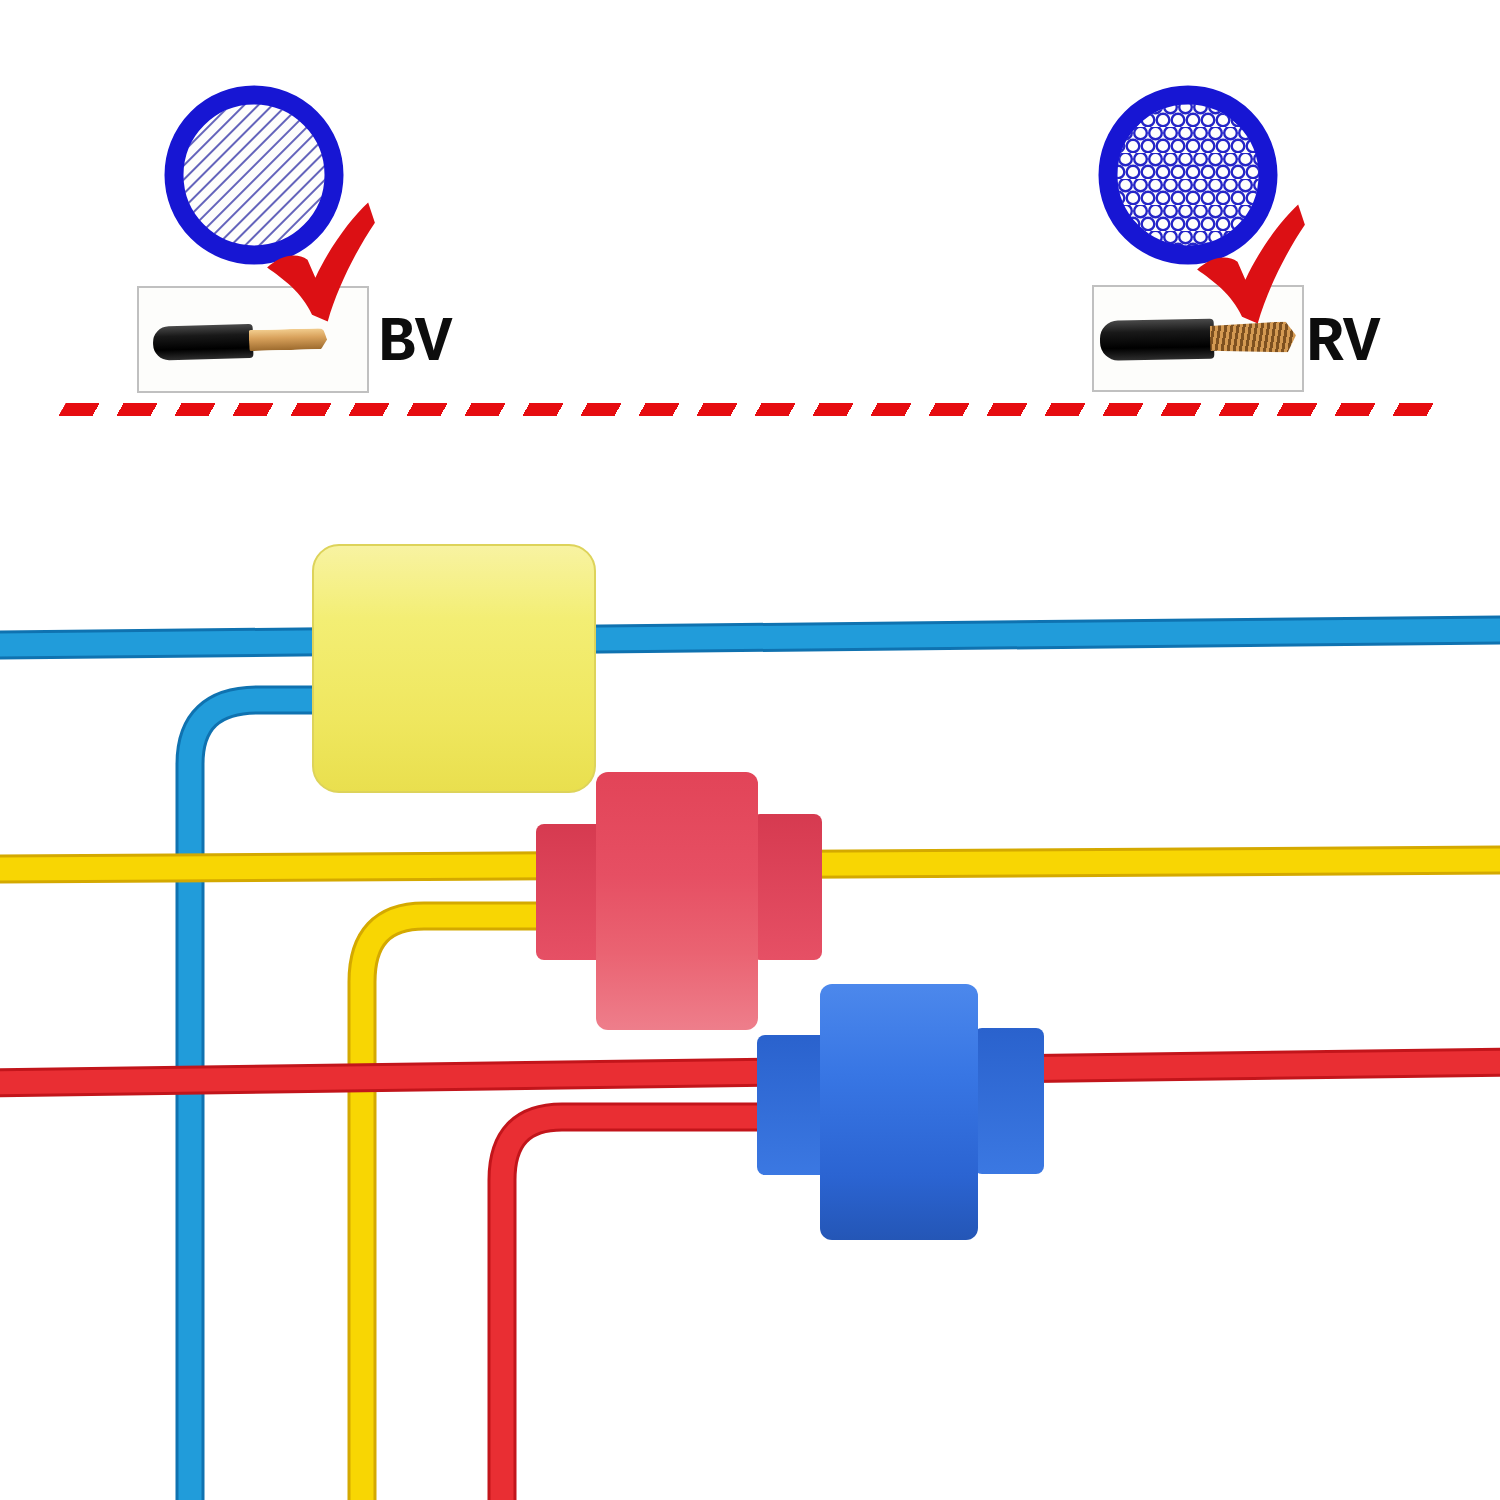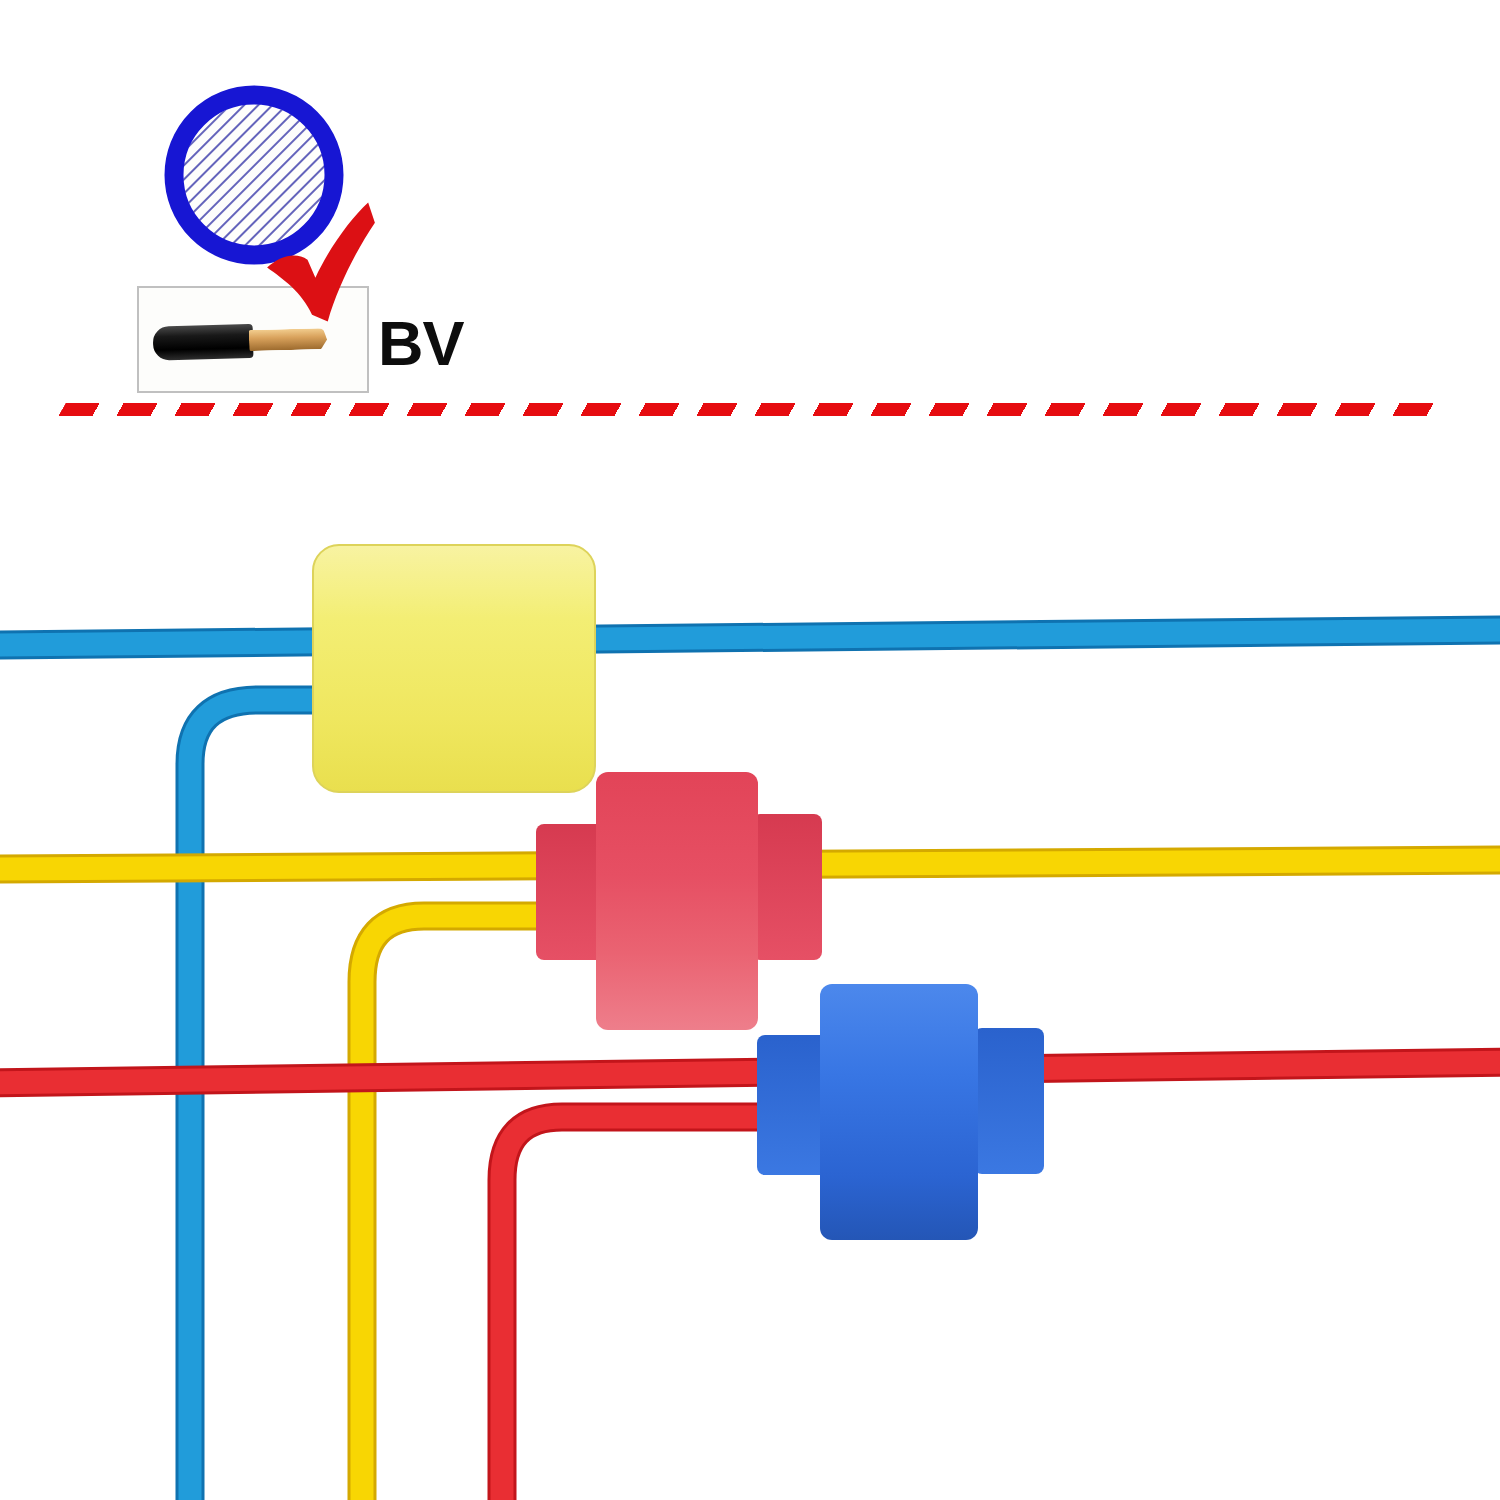--- a/index.html
+++ b/index.html
@@ -1,17 +1,17 @@
 <!DOCTYPE html>
 <html><head>
 <meta charset="utf-8">
 <style>
   html,body{margin:0;padding:0;background:#fff;}
   .canvas{position:relative;width:1500px;height:1500px;background:#ffffff;overflow:hidden;
-          font-family:Liberation Sans, sans-serif;}
+          font-family:Liberation Mono, monospace;}
   .abs{position:absolute;}
   .type-group{position:absolute;width:430px;height:345px;}
   .type-label{position:absolute;font-weight:700;font-size:63px;letter-spacing:-1px;
               color:#0d0d0d;line-height:1;}
   .wire-box{position:absolute;background:#fdfdfb;border:2px solid #c0c0c0;}
   .wire-wrap{position:absolute;inset:0;}
   .wire-black{position:absolute;background:linear-gradient(180deg,#4a4a4a 0%,#191919 30%,#000 70%,#2e2e2e 100%);}
   .wire-copper{position:absolute;}
   .copper-solid{background:linear-gradient(180deg,#f2cd8e 0%,#d9a25c 40%,#9c6a2d 100%);
                 border-radius:2px 9px 9px 2px;
@@ -66,20 +66,37 @@
         <div class="wire-copper copper-solid" style="left:110px;top:42px;width:78px;height:21px;"></div>
       </div>
     </div>
     <svg class="abs" style="left:202px;top:138px;" width="118" height="128" viewBox="0 0 104 114">
       <use href="#sym-check"></use>
     </svg>
     <div class="type-label" style="left:318px;top:252px;">BV</div>
   </section>
 
 
+  <section class="type-group" style="left:1060px;top:60px;">
+    <svg class="abs" style="left:28px;top:15px;" width="200" height="200" viewBox="0 0 200 200">
+      <circle cx="100" cy="100" r="71" fill="#fefefc"></circle>
+      <circle cx="100" cy="100" r="71" fill="url(#p-strand-small)"></circle>
+      <circle cx="100" cy="100" r="80" fill="none" stroke="#1716d3" stroke-width="19"></circle>
+    </svg>
+    <div class="wire-box" style="left:32px;top:225px;width:208px;height:103px;">
+      <div class="wire-wrap" style="transform:rotate(-1deg);">
+        <div class="wire-black" style="left:6px;top:32px;width:114px;height:40px;border-radius:18px 4px 4px 18px;"></div>
+        <div class="wire-copper copper-strand-fine" style="left:116px;top:36px;width:86px;height:31px;"></div>
+      </div>
+    </div>
+    <svg class="abs" style="left:132px;top:140px;" width="118" height="128" viewBox="0 0 104 114">
+      <use href="#sym-check"></use>
+    </svg>
+    <div class="type-label" style="left:246px;top:252px;">RV</div>
+  </section>
 
   <div class="divider"></div>
 
   <svg class="abs" style="left:0;top:0;" width="1500" height="1500" viewBox="0 0 1500 1500">
     <defs>
       <linearGradient id="g-yellow-conn" x1="0" y1="0" x2="0" y2="1">
         <stop offset="0%" stop-color="#f8f3a2"></stop>
           <stop offset="30%" stop-color="#f3ee74"></stop>
         <stop offset="70%" stop-color="#efe75f"></stop>
           <stop offset="100%" stop-color="#e9df4e"></stop>

